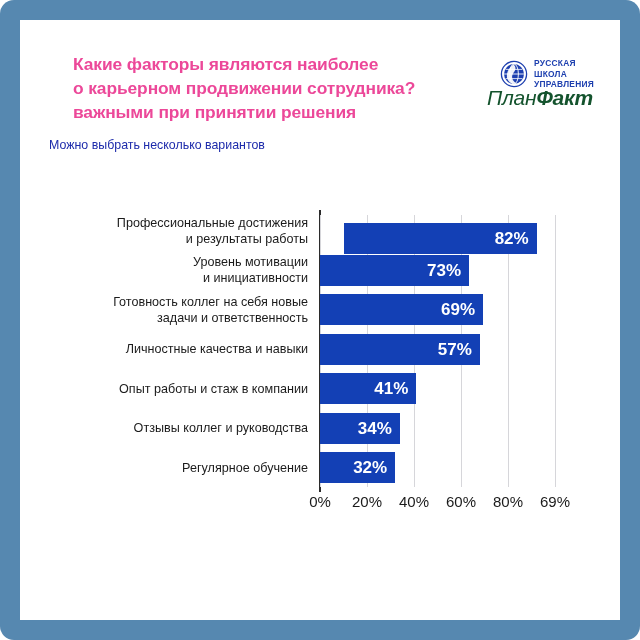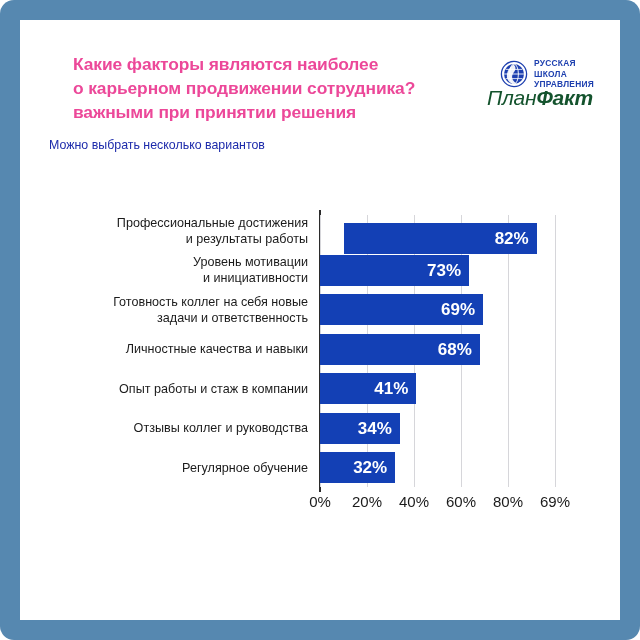--- a/index.html
+++ b/index.html
@@ -246,21 +246,21 @@
               <div class="bar-value">73%</div>
             </div>
           </div>
           <div class="bar-row" style="top: 79px; width: 235px;">
             <div class="bar" style="width: 163px;">
               <div class="bar-value">69%</div>
             </div>
           </div>
           <div class="bar-row" style="top: 118.5px; width: 235px;">
             <div class="bar" style="width: 159.8px;">
-              <div class="bar-value">68%</div>
+              <div class="bar-value">57%</div>
             </div>
           </div>
           <div class="bar-row" style="top: 158px; width: 235px;">
             <div class="bar" style="width: 96.35px;">
               <div class="bar-value">41%</div>
             </div>
           </div>
           <div class="bar-row" style="top: 197.5px; width: 235px;">
             <div class="bar" style="width: 79.9px; text-align: center;">
               <div class="bar-value">34%</div>

